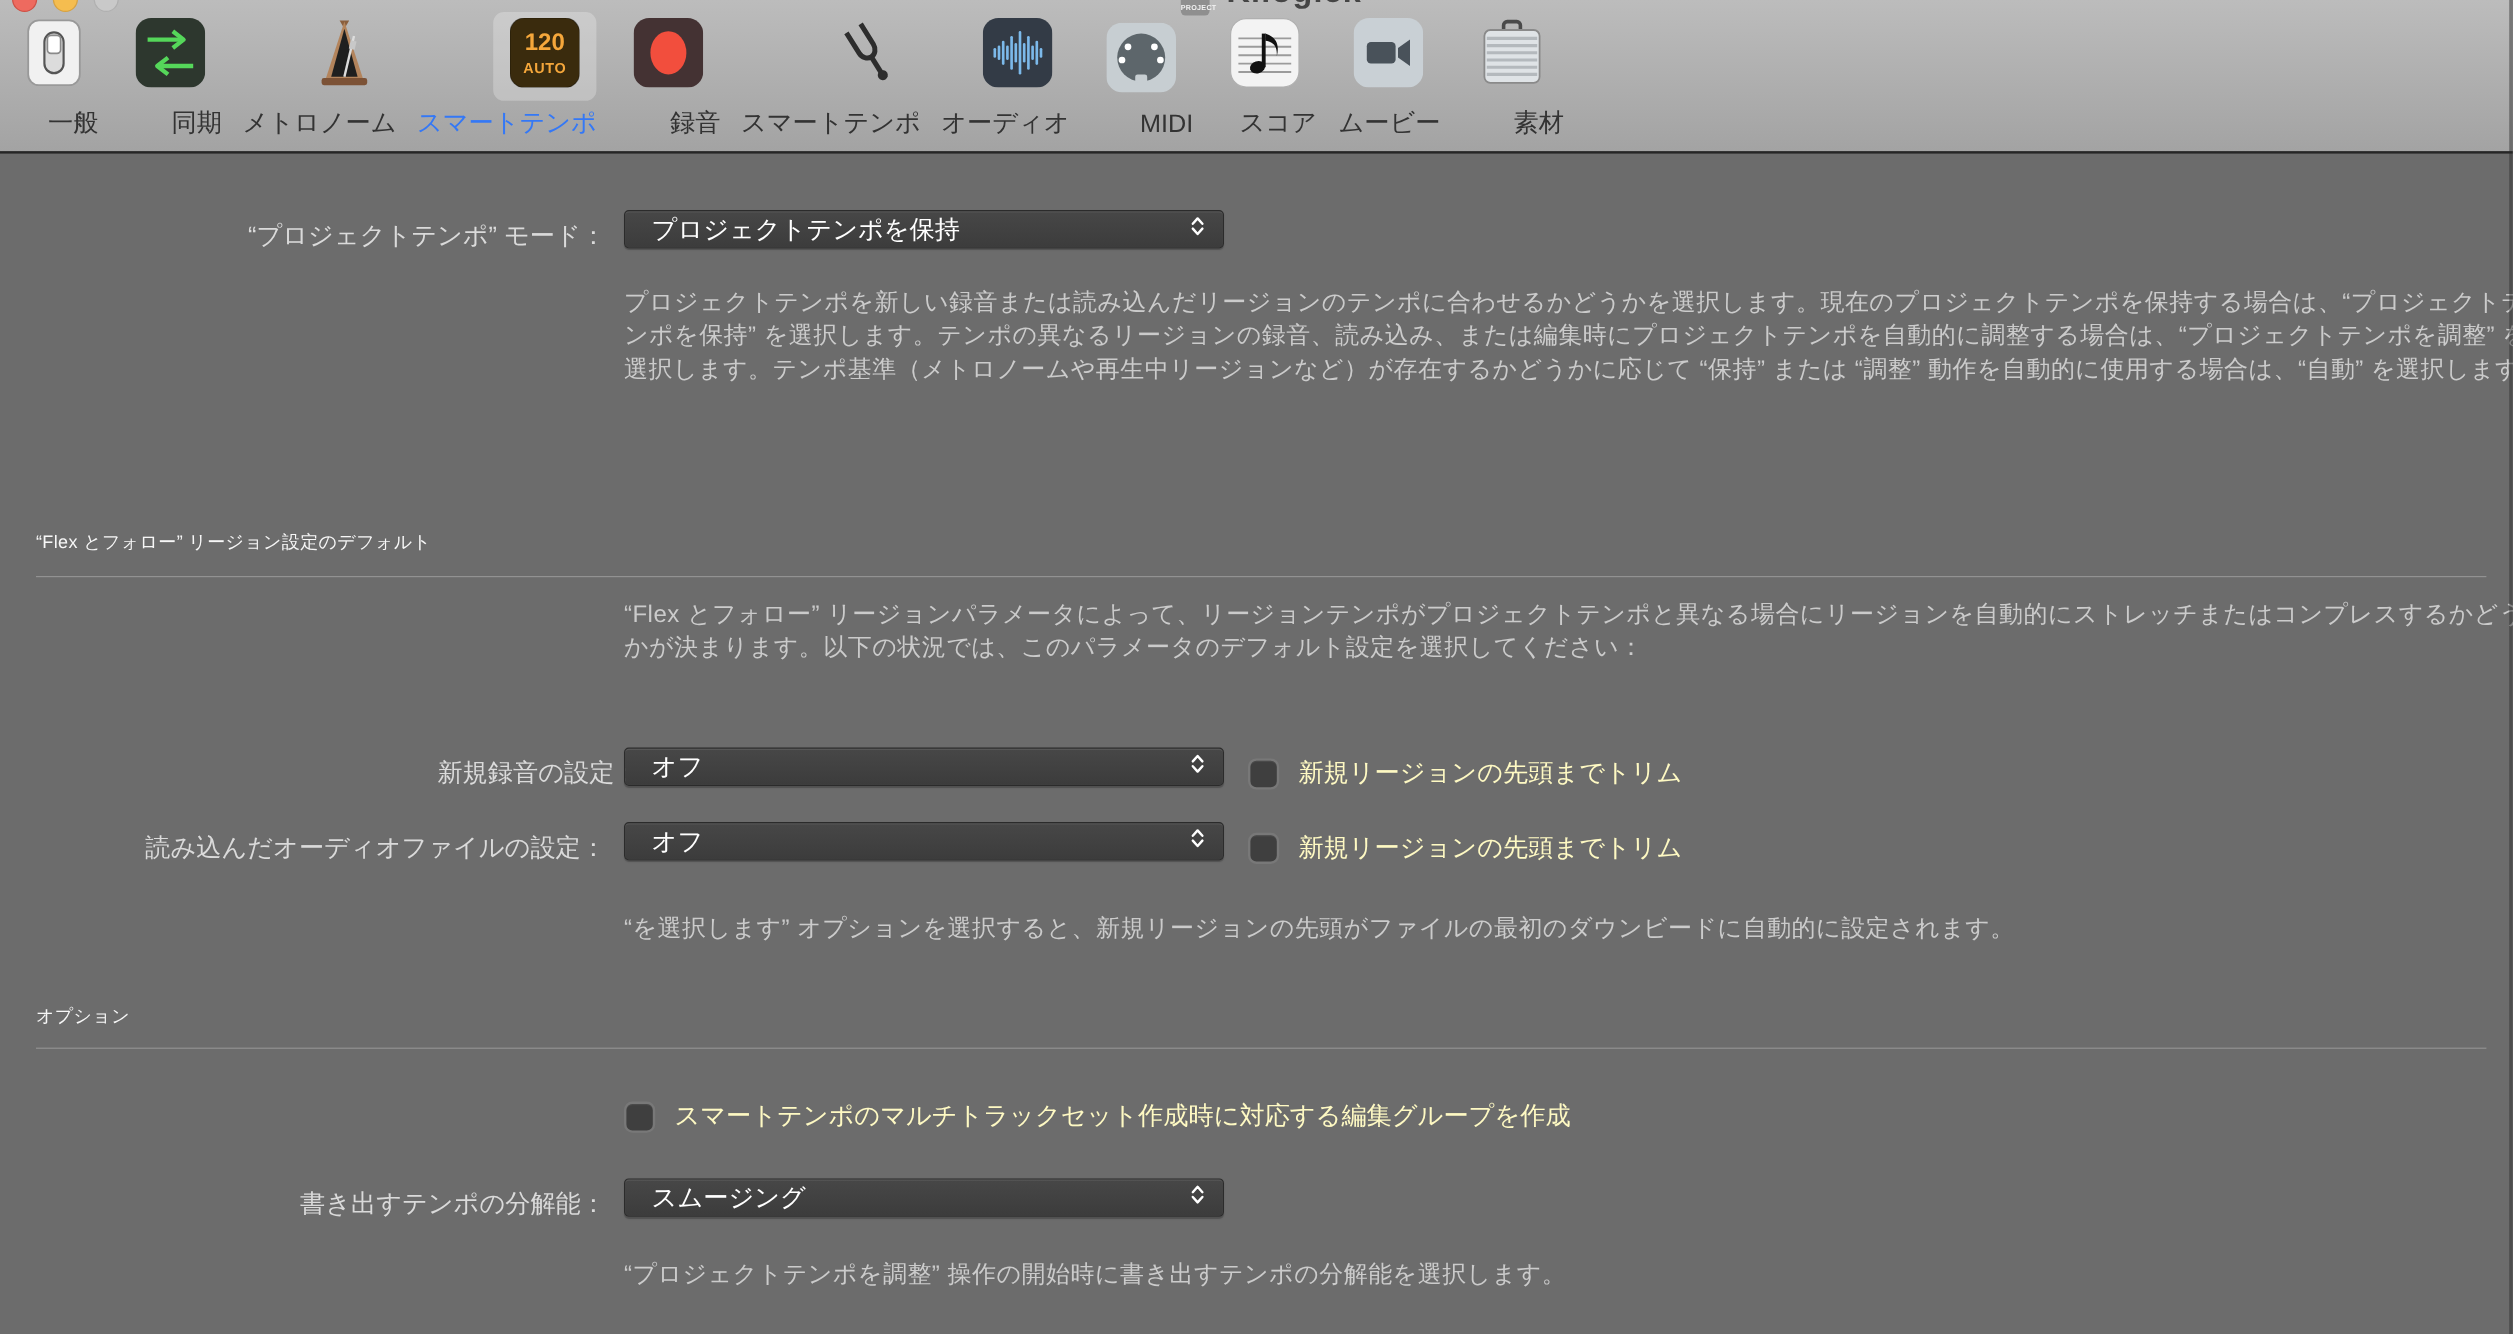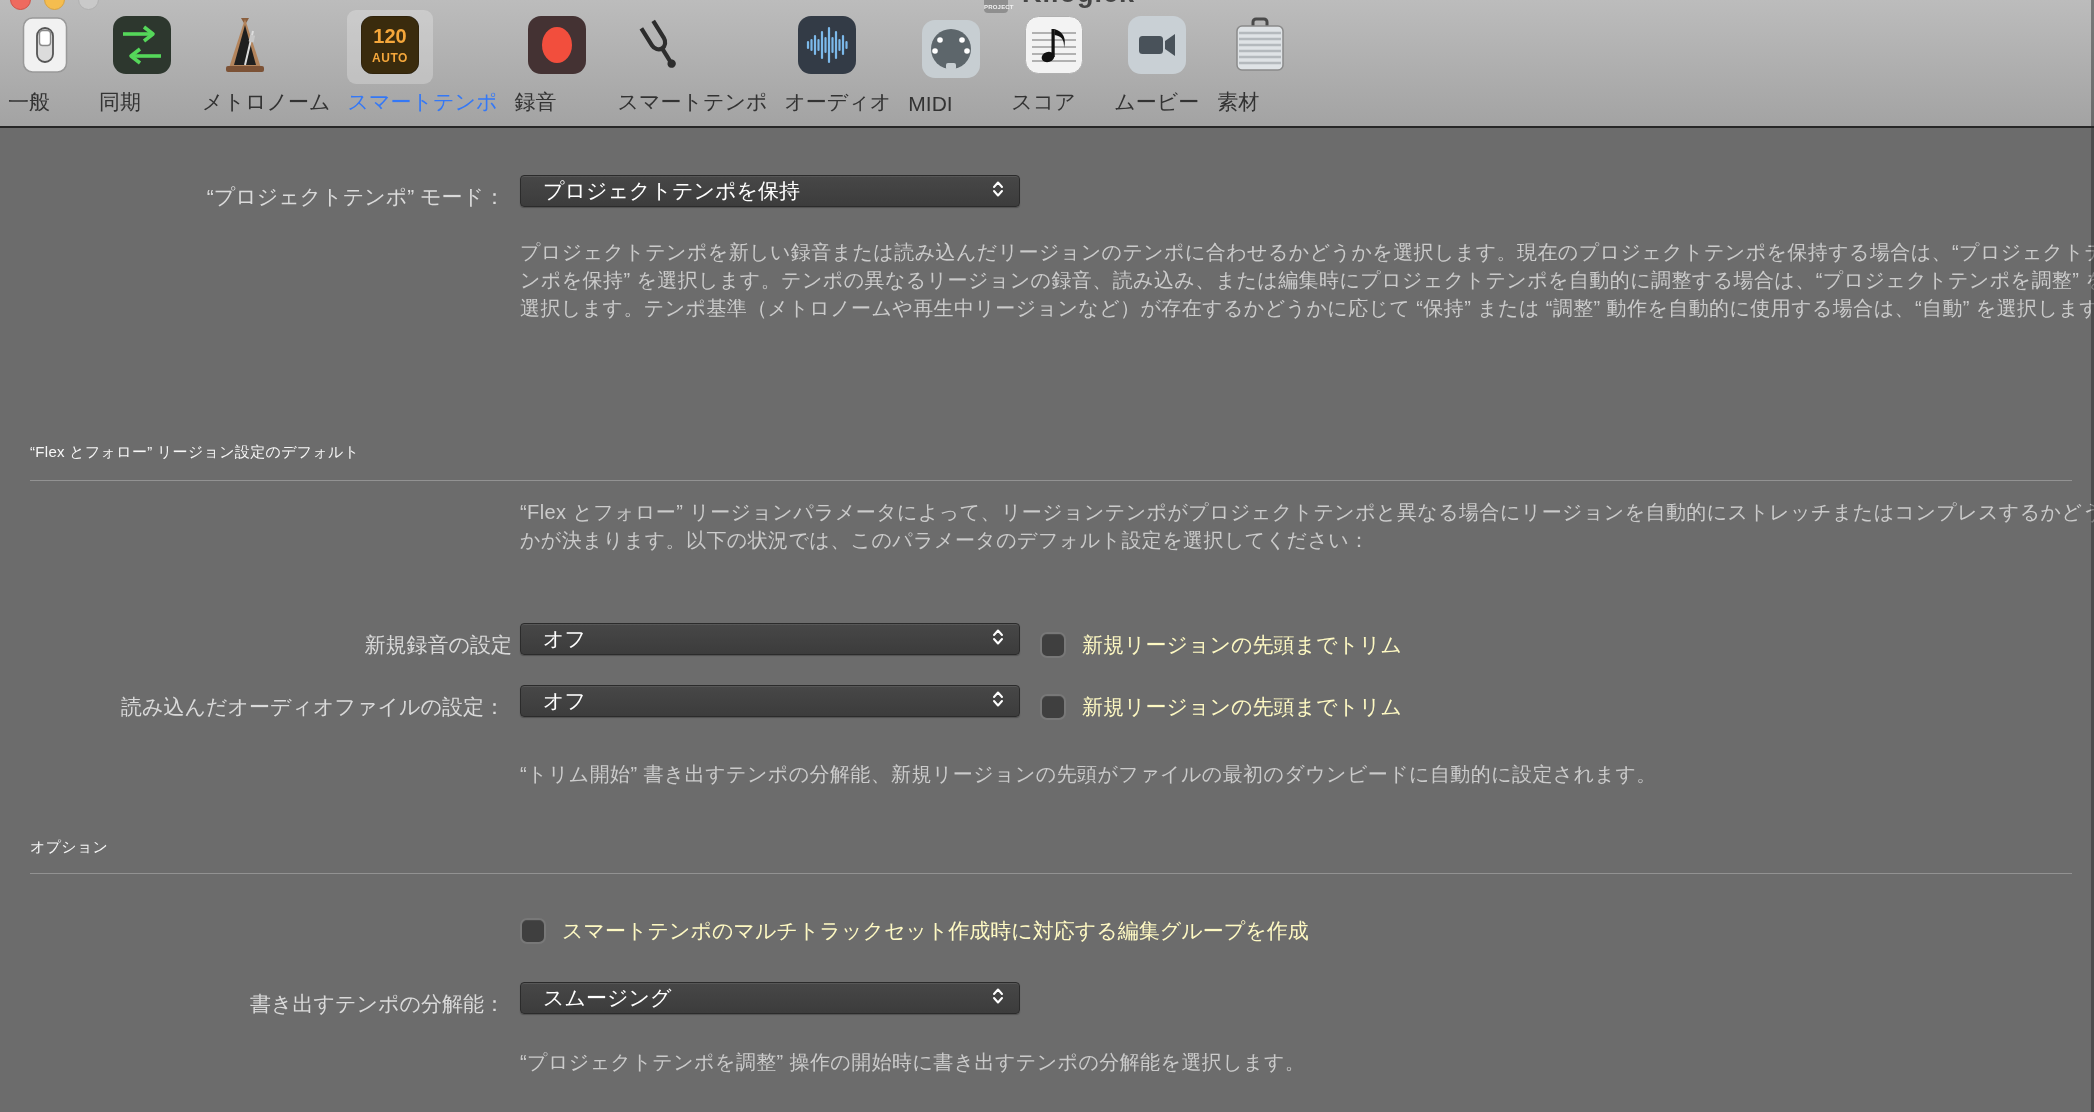--- a/index.html
+++ b/index.html
@@ -20,21 +20,21 @@
 
   .win-title { position:absolute; top:-8px; left:984px; display:flex; align-items:flex-start; gap:14px; }
   .proj-badge {
     width:24px; height:21px; background:#8f8f8f; border-radius:4px;
     color:#f2f2f2; font-size:6px; font-weight:bold; text-align:center; line-height:30px;
     letter-spacing:.2px;
   }
   .proj-name { font-size:27px; font-weight:bold; color:#454545; margin-top:-14px; letter-spacing:1px; }
 
   .tb-items { position:absolute; left:8px; bottom:10px; display:flex; align-items:flex-end; gap:17px; }
-  .tb-item { display:flex; flex-direction:column; align-items:flex-start; cursor:default; }
+  .tb-item { display:flex; flex-direction:column; align-items:flex-end; cursor:default; }
   .tb-icon-wrap { padding:8px 14px 6px; border-radius:9px; display:flex; align-items:flex-end; justify-content:center; height:74px; }
   .tb-item.selected .tb-icon-wrap { background:rgba(255,255,255,0.25); }
   .tb-label { font-size:21px; color:#333333; margin-top:4px; white-space:nowrap; }
   .tb-item.selected .tb-label { color:#3478f6; }
 
   
   .content { position:absolute; top:140px; left:0; width:2094px; height:982px; background:#6c6c6c; }
   .abs { position:absolute; }
 
   .form-label {
@@ -298,29 +298,29 @@
     <span class="dd-chevrons">
       <svg width="16" height="20" viewBox="0 0 16 20">
           <path d="M4 8 L8 3.5 L12 8" stroke="#fff" stroke-width="2" fill="none" stroke-linecap="round" stroke-linejoin="round"></path>
           <path d="M4 12 L8 16.5 L12 12" stroke="#fff" stroke-width="2" fill="none" stroke-linecap="round" stroke-linejoin="round"></path>
         </svg>
     </span>
   </div>
   <div class="checkbox" style="top:554px; left:1040px;"></div>
   <div class="cb-label" style="top:554px; left:1082px;">新規リージョンの先頭までトリム</div>
 
-  <div class="abs desc" style="top:620px; left:520px;">“トリム開始” 書き出すテンポの分解能、新規リージョンの先頭がファイルの最初のダウンビードに自動的に設定されます。</div>
+  <div class="abs desc" style="top:620px; left:520px;">“を選択します” オプションを選択すると、新規リージョンの先頭がファイルの最初のダウンビードに自動的に設定されます。</div>
 
   <div class="abs section-title" style="top:698px; left:30px;">オプション</div>
   <div class="divider" style="top:733px;"></div>
 
   <div class="checkbox" style="top:778px; left:520px;"></div>
   <div class="cb-label" style="top:778px; left:562px;">スマートテンポのマルチトラックセット作成時に対応する編集グループを作成</div>
 
-  <div class="form-label" style="top:842px;">書き出すテンポの分解能：</div>
+  <div class="form-label" style="top:842px;font-family:Liberation Serif, serif;">書き出すテンポの分解能：</div>
   <div class="dropdown" style="top:842px;">
     <span class="dd-text">スムージング</span>
     <span class="dd-chevrons">
       <svg width="16" height="20" viewBox="0 0 16 20">
           <path d="M4 8 L8 3.5 L12 8" stroke="#fff" stroke-width="2" fill="none" stroke-linecap="round" stroke-linejoin="round"></path>
           <path d="M4 12 L8 16.5 L12 12" stroke="#fff" stroke-width="2" fill="none" stroke-linecap="round" stroke-linejoin="round"></path>
         </svg>
     </span>
   </div>
 

